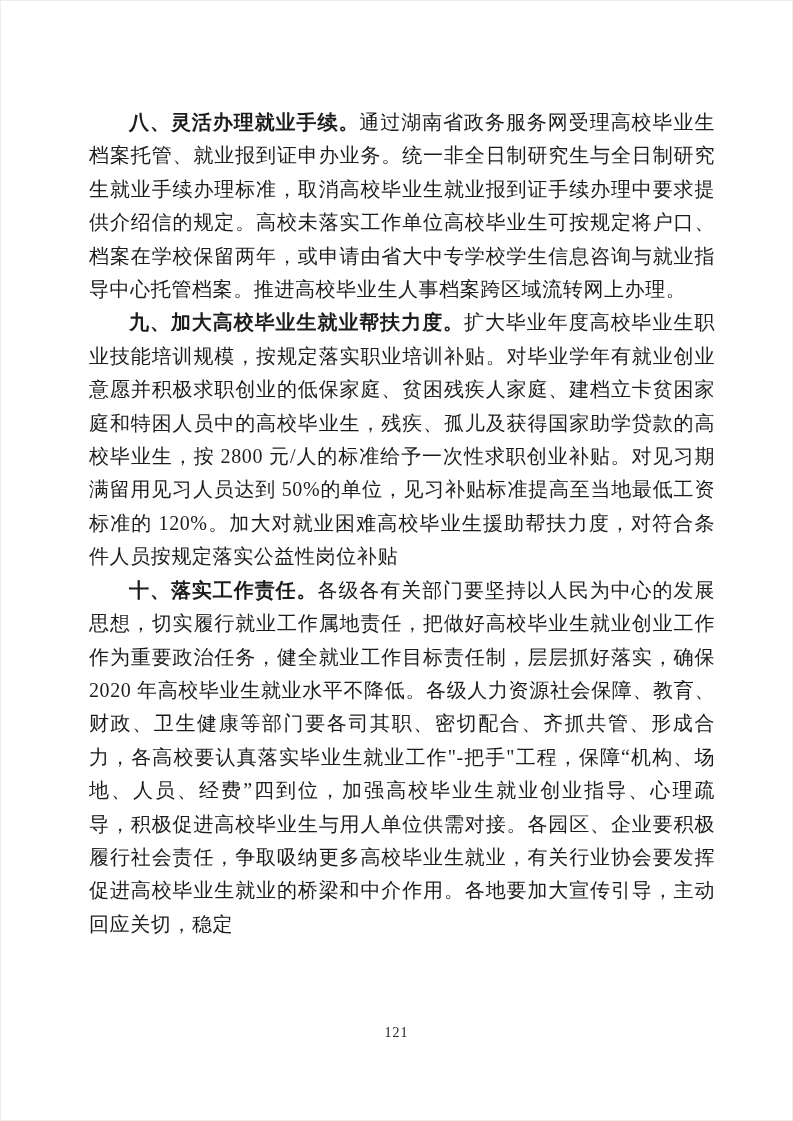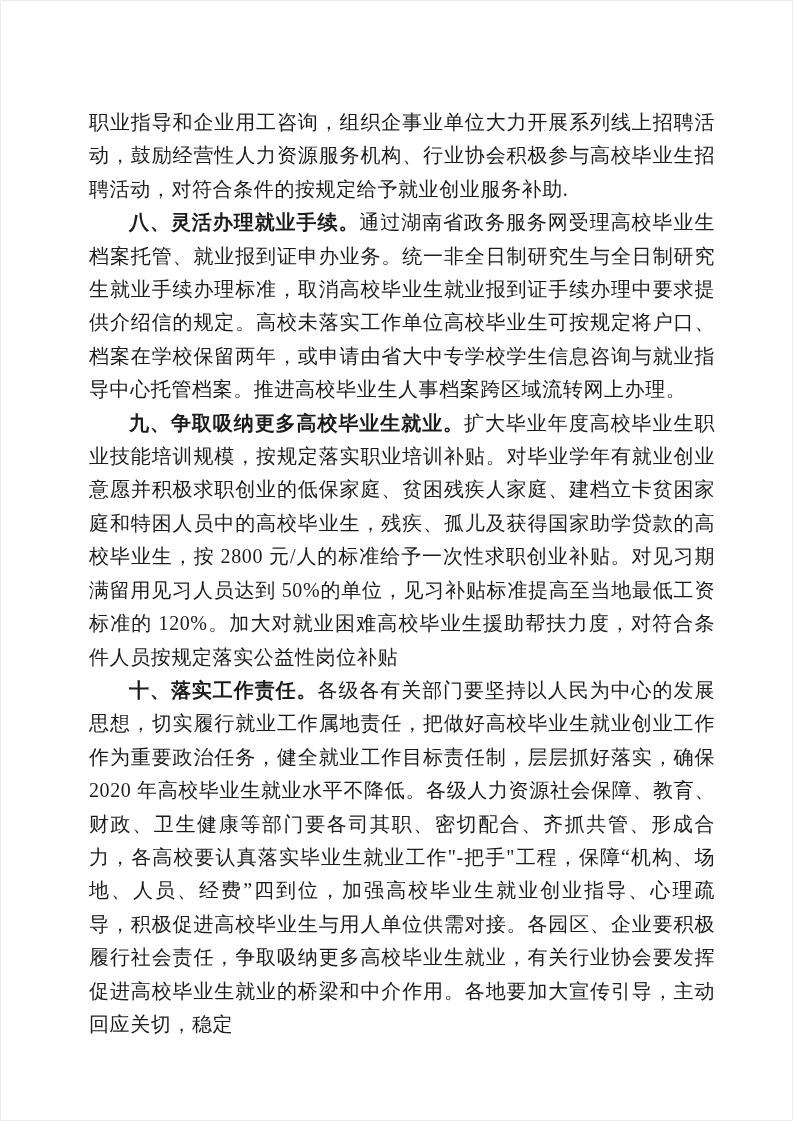--- a/index.html
+++ b/index.html
@@ -56,23 +56,25 @@
     letter-spacing: 1px;
     font-family: "Liberation Serif", "DejaVu Serif", serif;
   }
 </style>
 </head>
 <body>
 
 <div class="page">
   <main class="text-block">
 
-    <p class="para"><span class="body-text">职业指导和企业用工咨询，组织企事业单位大力开展系列线上招聘活动，鼓励经营性人力资源服务机构、行业协会积极参与高校毕业生招聘活动，对符合条件的按规定给予就业创业服务补助.</span></p>
 
     <p class="para indented"><span class="section-heading">八、灵活办理就业手续。</span><span class="body-text">通过湖南省政务服务网受理高校毕业生档案托管、就业报到证申办业务。统一非全日制研究生与全日制研究生就业手续办理标准，取消高校毕业生就业报到证手续办理中要求提供介绍信的规定。高校未落实工作单位高校毕业生可按规定将户口、档案在学校保留两年，或申请由省大中专学校学生信息咨询与就业指导中心托管档案。推进高校毕业生人事档案跨区域流转网上办理。</span></p>
 
-    <p class="para indented"><span class="section-heading">九、争取吸纳更多高校毕业生就业。</span><span class="body-text">扩大毕业年度高校毕业生职业技能培训规模，按规定落实职业培训补贴。对毕业学年有就业创业意愿并积极求职创业的低保家庭、贫困残疾人家庭、建档立卡贫困家庭和特困人员中的高校毕业生，残疾、孤儿及获得国家助学贷款的高校毕业生，按 2800 元/人的标准给予一次性求职创业补贴。对见习期满留用见习人员达到 50%的单位，见习补贴标准提高至当地最低工资标准的 120%。加大对就业困难高校毕业生援助帮扶力度，对符合条件人员按规定落实公益性岗位补贴</span></p>
+    <p class="para indented"><span class="section-heading">九、加大高校毕业生就业帮扶力度。</span><span class="body-text">扩大毕业年度高校毕业生职业技能培训规模，按规定落实职业培训补贴。对毕业学年有就业创业意愿并积极求职创业的低保家庭、贫困残疾人家庭、建档立卡贫困家庭和特困人员中的高校毕业生，残疾、孤儿及获得国家助学贷款的高校毕业生，按 2800 元/人的标准给予一次性求职创业补贴。对见习期满留用见习人员达到 50%的单位，见习补贴标准提高至当地最低工资标准的 120%。加大对就业困难高校毕业生援助帮扶力度，对符合条件人员按规定落实公益性岗位补贴</span></p>
 
     <p class="para indented"><span class="section-heading">十、落实工作责任。</span><span class="body-text">各级各有关部门要坚持以人民为中心的发展思想，切实履行就业工作属地责任，把做好高校毕业生就业创业工作作为重要政治任务，健全就业工作目标责任制，层层抓好落实，确保 2020 年高校毕业生就业水平不降低。各级人力资源社会保障、教育、财政、卫生健康等部门要各司其职、密切配合、齐抓共管、形成合力，各高校要认真落实毕业生就业工作"-把手"工程，保障“机构、场地、人员、经费”四到位，加强高校毕业生就业创业指导、心理疏导，积极促进高校毕业生与用人单位供需对接。各园区、企业要积极履行社会责任，争取吸纳更多高校毕业生就业，有关行业协会要发挥促进高校毕业生就业的桥梁和中介作用。各地要加大宣传引导，主动回应关切，稳定</span></p>
 
   </main>
 
+  <footer class="page-footer">
+    <span class="page-number">121</span>
+  </footer>
 </div>
 
 </body></html>

